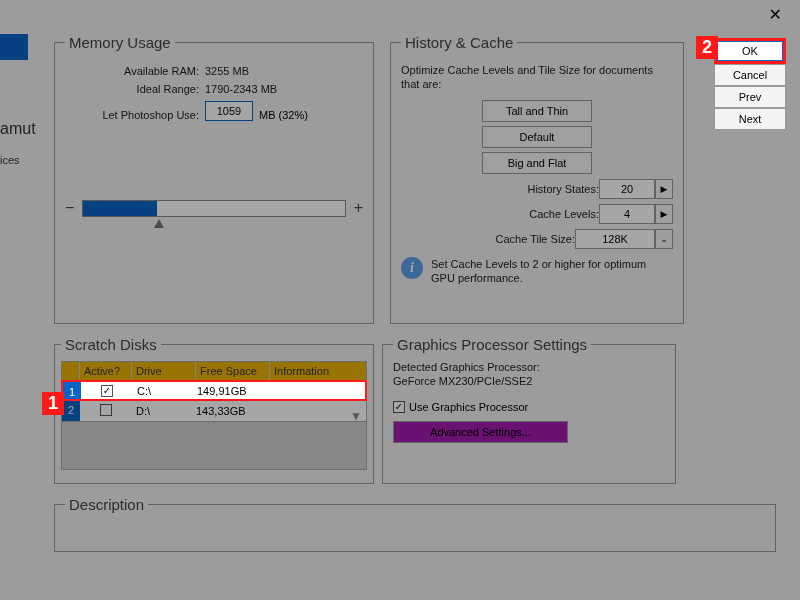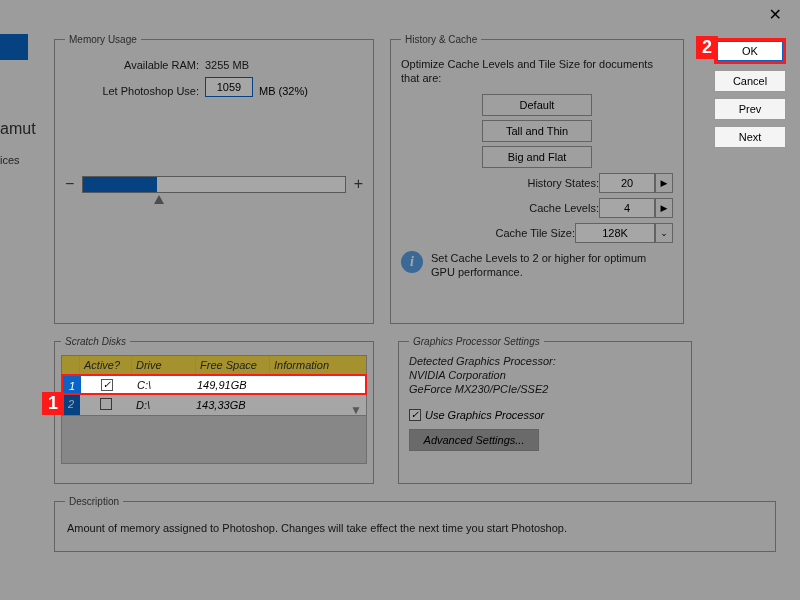--- a/index.html
+++ b/index.html
@@ -9,21 +9,21 @@
 .titlebar { height: 28px; display: flex; justify-content: flex-end; align-items: center; padding-right: 10px; }
 .close-x { font-size: 16px; font-family: Arial; cursor: pointer; padding: 2px 8px; }
 .content { position: relative; padding: 0 14px 14px 14px; }
 
 .sidebar { position: absolute; left: 0; top: 34px; width: 28px; }
 .sidebar-item { height: 26px; background: #0a64c8; margin-bottom: 2px; }
 .sidebar-text1 { position: absolute; left: 0; top: 120px; font-size: 16px; color: #333; }
 .sidebar-text2 { position: absolute; left: 0; top: 154px; font-size: 11px; color: #333; }
 
 fieldset { border: 1px solid #999; padding: 8px 10px 10px 10px; margin: 0; }
-legend { padding: 0 4px; color: #444; font-size: 10px; }
+legend { padding: 0 4px; color: #444; font-size: 15px; }
 
 .row-top { display: flex; gap: 16px; margin-left: 40px; margin-top: 6px; }
 .memory-usage { width: 320px; height: 290px; position: relative; }
 .history-cache { width: 294px; height: 290px; position: relative; }
 
 .mu-line { display: flex; margin: 6px 0; align-items: flex-end; }
 .mu-label { width: 140px; text-align: right; padding-right: 6px; color: #222; }
 .mu-value { color: #222; }
 .mu-input { width: 48px; height: 20px; border: 1px solid #0a64c8; text-align: center; background: #fff; color: #000; }
 .mu-pct { margin-left: 6px; }
@@ -40,26 +40,26 @@
 
 .hc-field { display: flex; align-items: center; margin: 5px 0; justify-content: flex-end; }
 .hc-label { color: #222; }
 .hc-val { width: 56px; height: 20px; border: 1px solid #999; background: #fff; text-align: center; line-height: 18px; }
 .hc-arrow { width: 18px; height: 20px; border: 1px solid #999; background: #f4f4f4; text-align: center; line-height: 18px; font-size: 9px; }
 
 .hc-info-row { display: flex; gap: 8px; margin-top: 8px; align-items: flex-start; }
 .info-icon { width: 22px; height: 22px; border-radius: 50%; background: #5aa0e8; color: #fff; text-align: center; line-height: 22px; font-weight: bold; font-style: italic; font-family: serif; font-size: 14px; flex-shrink: 0; }
 .hc-info-text { color: #222; line-height: 1.3; }
 
-.row-mid { display: flex; gap: 24px; margin-left: 40px; margin-top: 12px; font-style: italic; }
+.row-mid { display: flex; gap: 8px; margin-left: 40px; margin-top: 12px; }
 .scratch-disks { width: 320px; height: 148px; position: relative; padding: 8px 6px; }
 .gpu-settings { width: 294px; height: 148px; }
 
 .sd-table { border: 1px solid #aaa; background: #fff; }
-.sd-header { display: flex; background: #fde047; border-bottom: 1px solid #aaa; }
+.sd-header { display: flex; background: #eab308; border-bottom: 1px solid #aaa; }
 .sd-header div { padding: 3px 4px; border-right: 1px solid #ccc; color: #333; }
 .sd-h-num { width: 18px; }
 .sd-h-active { width: 52px; }
 .sd-h-drive { width: 64px; }
 .sd-h-free { width: 74px; }
 .sd-h-info { flex: 1; border-right: none !important; }
 
 .sd-row { display: flex; align-items: center; height: 21px; }
 .sd-row.selected { background: #fff; border: 2px solid #ff1a1a; margin: -1px; position: relative; z-index: 200; }
 .sd-num { width: 18px; background: #0a64c8; color: #fff; text-align: center; align-self: stretch; line-height: 21px; }
@@ -72,26 +72,26 @@
 .sd-arrows { position: absolute; right: 10px; top: 28px; display: flex; flex-direction: column; gap: 14px; }
 .sd-ar { width: 14px; height: 14px; color: #888; font-size: 12px; text-align: center; }
 
 .marker1 { position: absolute; left: 42px; top: 392px; z-index: 210; pointer-events: none; }
 .marker2 { position: absolute; left: 696px; top: 36px; z-index: 210; pointer-events: none; }
 .marker-num { background: #ff1a1a; color: #fff; font-weight: bold; font-size: 18px; padding: 1px 6px; display: inline-block; font-family: Arial; }
 
 .gpu-label { color: #222; margin: 0 0; }
 .gpu-detected { color: #222; margin: 2px 0; }
 .gpu-chk-row { display: flex; align-items: center; gap: 4px; margin: 14px 0 8px 0; }
-.gpu-btn { width: 130px; height: 22px; line-height: 20px; background: #a3a3a3; border: 1px solid #999; text-align: center; padding: 0 6px; }
+.gpu-btn { width: 175px; height: 22px; line-height: 20px; background: #a21caf; border: 1px solid #999; text-align: center; padding: 0 6px; }
 
 .description { margin-left: 40px; margin-top: 12px; width: 722px; height: 56px; }
 .desc-text { color: #222; padding: 6px 2px; line-height: 1.4; }
 
-.right-buttons { position: absolute; right: 14px; top: 38px; display: flex; flex-direction: column; gap: 6px; z-index: 205; }
+.right-buttons { position: absolute; right: 14px; top: 38px; display: flex; flex-direction: column; z-index: 205; }
 .rbtn { width: 72px; height: 22px; line-height: 20px; background: #f4f4f4; border: 1px solid #999; text-align: center; }
 .rbtn.ok { border: 3px solid #ff1a1a; background: #fff; height: 26px; line-height: 20px; position: relative; }
 .rbtn.ok .inner { border: 1px solid #0a64c8; display: block; margin: 0; height: 100%; line-height: 18px; }
 </style>
 </head>
 <body>
 
 <div class="window">
 
   <div class="titlebar">
@@ -116,39 +116,43 @@
   <div class="content">
 
     <div class="row-top">
       <fieldset class="memory-usage">
         <legend>Memory Usage</legend>
         <div class="mu-line">
           <div class="mu-label">Available RAM:</div>
           <div class="mu-value">3255 MB</div>
         </div>
         <div class="mu-line">
+          <div class="mu-label">Ideal Range:</div>
+          <div class="mu-value">1790-2343 MB</div>
+        </div>
+        <div class="mu-line">
           <div class="mu-label">Let Photoshop Use:</div>
           <input class="mu-input" value="1059" style="">
           <div class="mu-pct">MB (32%)</div>
         </div>
         <div class="slider-row">
           <span class="minus">−</span>
           <div class="slider-track">
             <div class="slider-fill"></div>
             <div class="slider-handle"></div>
           </div>
           <span class="plus">+</span>
         </div>
       </fieldset>
 
       <fieldset class="history-cache">
         <legend>History &amp; Cache</legend>
         <div class="hc-desc">Optimize Cache Levels and Tile Size for documents that are:</div>
+        <div class="hc-btn-row"><span class="hc-btn">Tall and Thin</span></div>
         <div class="hc-btn-row"><span class="hc-btn">Default</span></div>
-        <div class="hc-btn-row"><span class="hc-btn">Tall and Thin</span></div>
         <div class="hc-btn-row"><span class="hc-btn">Big and Flat</span></div>
 
         <div class="hc-field">
           <span class="hc-label">History States:</span>
           <span class="hc-val">20</span>
           <span class="hc-arrow">▶</span>
         </div>
         <div class="hc-field">
           <span class="hc-label">Cache Levels:</span>
           <span class="hc-val">4</span>
@@ -194,33 +198,31 @@
         </div>
         <div class="sd-arrows">
           <div class="sd-ar">▲</div>
           <div class="sd-ar">▼</div>
         </div>
       </fieldset>
 
       <fieldset class="gpu-settings">
         <legend>Graphics Processor Settings</legend>
         <div class="gpu-label">Detected Graphics Processor:</div>
-        <div class="gpu-detected">NVIDIA Corporation</div>
         <div class="gpu-detected">GeForce MX230/PCIe/SSE2</div>
         <div class="gpu-chk-row">
           <span class="sd-chk">✓</span>
           <span>Use Graphics Processor</span>
         </div>
         <div class="gpu-btn">Advanced Settings...</div>
       </fieldset>
     </div>
 
     <fieldset class="description">
       <legend>Description</legend>
-      <div class="desc-text">Amount of memory assigned to Photoshop. Changes will take effect the next time you start Photoshop.</div>
     </fieldset>
 
   </div>
 </div>
 
 <div class="overlay"></div>
 
 <div class="marker1"><span class="marker-num">1</span></div>
 <div class="marker2"><span class="marker-num">2</span></div>
 

